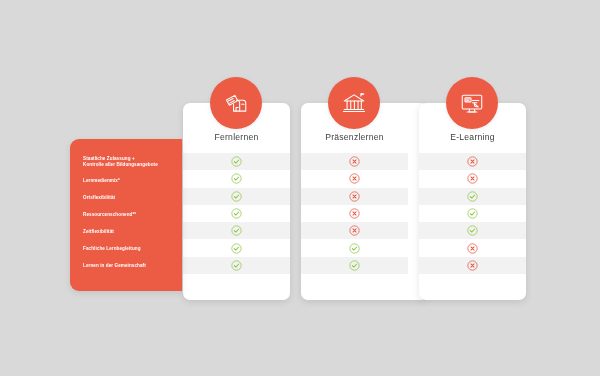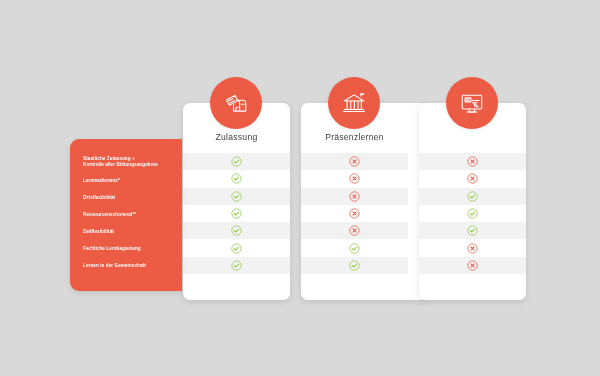--- a/index.html
+++ b/index.html
@@ -166,21 +166,21 @@
             <path stroke="#8cc63e" stroke-width="2.2" stroke-linecap="round" stroke-linejoin="round" d="M7.2 12.3 L10.4 15.4 L16.9 8.7"></path>
           </svg>
         </div>
         <div class="status-row odd">
           <svg width="11" height="11" viewBox="0 0 24 24" class="status-icon" fill="none">
             <circle cx="12" cy="12" r="10.2" stroke="#8cc63e" stroke-width="1.6" fill="none"></circle>
             <path stroke="#8cc63e" stroke-width="2.2" stroke-linecap="round" stroke-linejoin="round" d="M7.2 12.3 L10.4 15.4 L16.9 8.7"></path>
           </svg>
         </div>
       </div>
-      <div class="card-title">Zulassung</div>
+      <div class="card-title">Fernlernen</div>
     </div>
   <div class="card" id="card-1">
       <div class="status-rows">
         <div class="status-row odd">
           <svg width="11" height="11" viewBox="0 0 24 24" class="status-icon" fill="none">
             <circle cx="12" cy="12" r="10.2" stroke="#e8503a" stroke-width="1.6" fill="none"></circle>
             <path stroke="#e8503a" stroke-width="2.2" stroke-linecap="round" stroke-linejoin="round" d="M8.6 8.6 L15.4 15.4 M15.4 8.6 L8.6 15.4"></path>
           </svg>
         </div>
         <div class="status-row even">
@@ -260,20 +260,21 @@
             <path stroke="#e8503a" stroke-width="2.2" stroke-linecap="round" stroke-linejoin="round" d="M8.6 8.6 L15.4 15.4 M15.4 8.6 L8.6 15.4"></path>
           </svg>
         </div>
         <div class="status-row odd">
           <svg width="11" height="11" viewBox="0 0 24 24" class="status-icon" fill="none">
             <circle cx="12" cy="12" r="10.2" stroke="#e8503a" stroke-width="1.6" fill="none"></circle>
             <path stroke="#e8503a" stroke-width="2.2" stroke-linecap="round" stroke-linejoin="round" d="M8.6 8.6 L15.4 15.4 M15.4 8.6 L8.6 15.4"></path>
           </svg>
         </div>
       </div>
+      <div class="card-title">E-Learning</div>
     </div>
 
   <div class="badge" id="badge-0">
     <svg width="26" height="26" viewBox="0 0 32 32" fill="none" stroke="#ffffff" stroke-width="1.3" stroke-linecap="round" stroke-linejoin="round">
       <path d="M13 17.5 L13 26 L28 26 L28 16 Q28 12.5 24.5 12.5 L17 12.5"></path>
       <path d="M17 12.5 Q20.5 12.5 20.5 16 L20.5 26"></path>
       <path d="M23 17.5 L26 17.5"></path>
       <path d="M4.2 12.3 L14.6 6.6 L18.2 13.1 L7.8 18.8 Z"></path>
       <path d="M6.6 13.6 L12.4 10.4"></path>
       <path d="M8.2 16.2 L14 13.0"></path>

